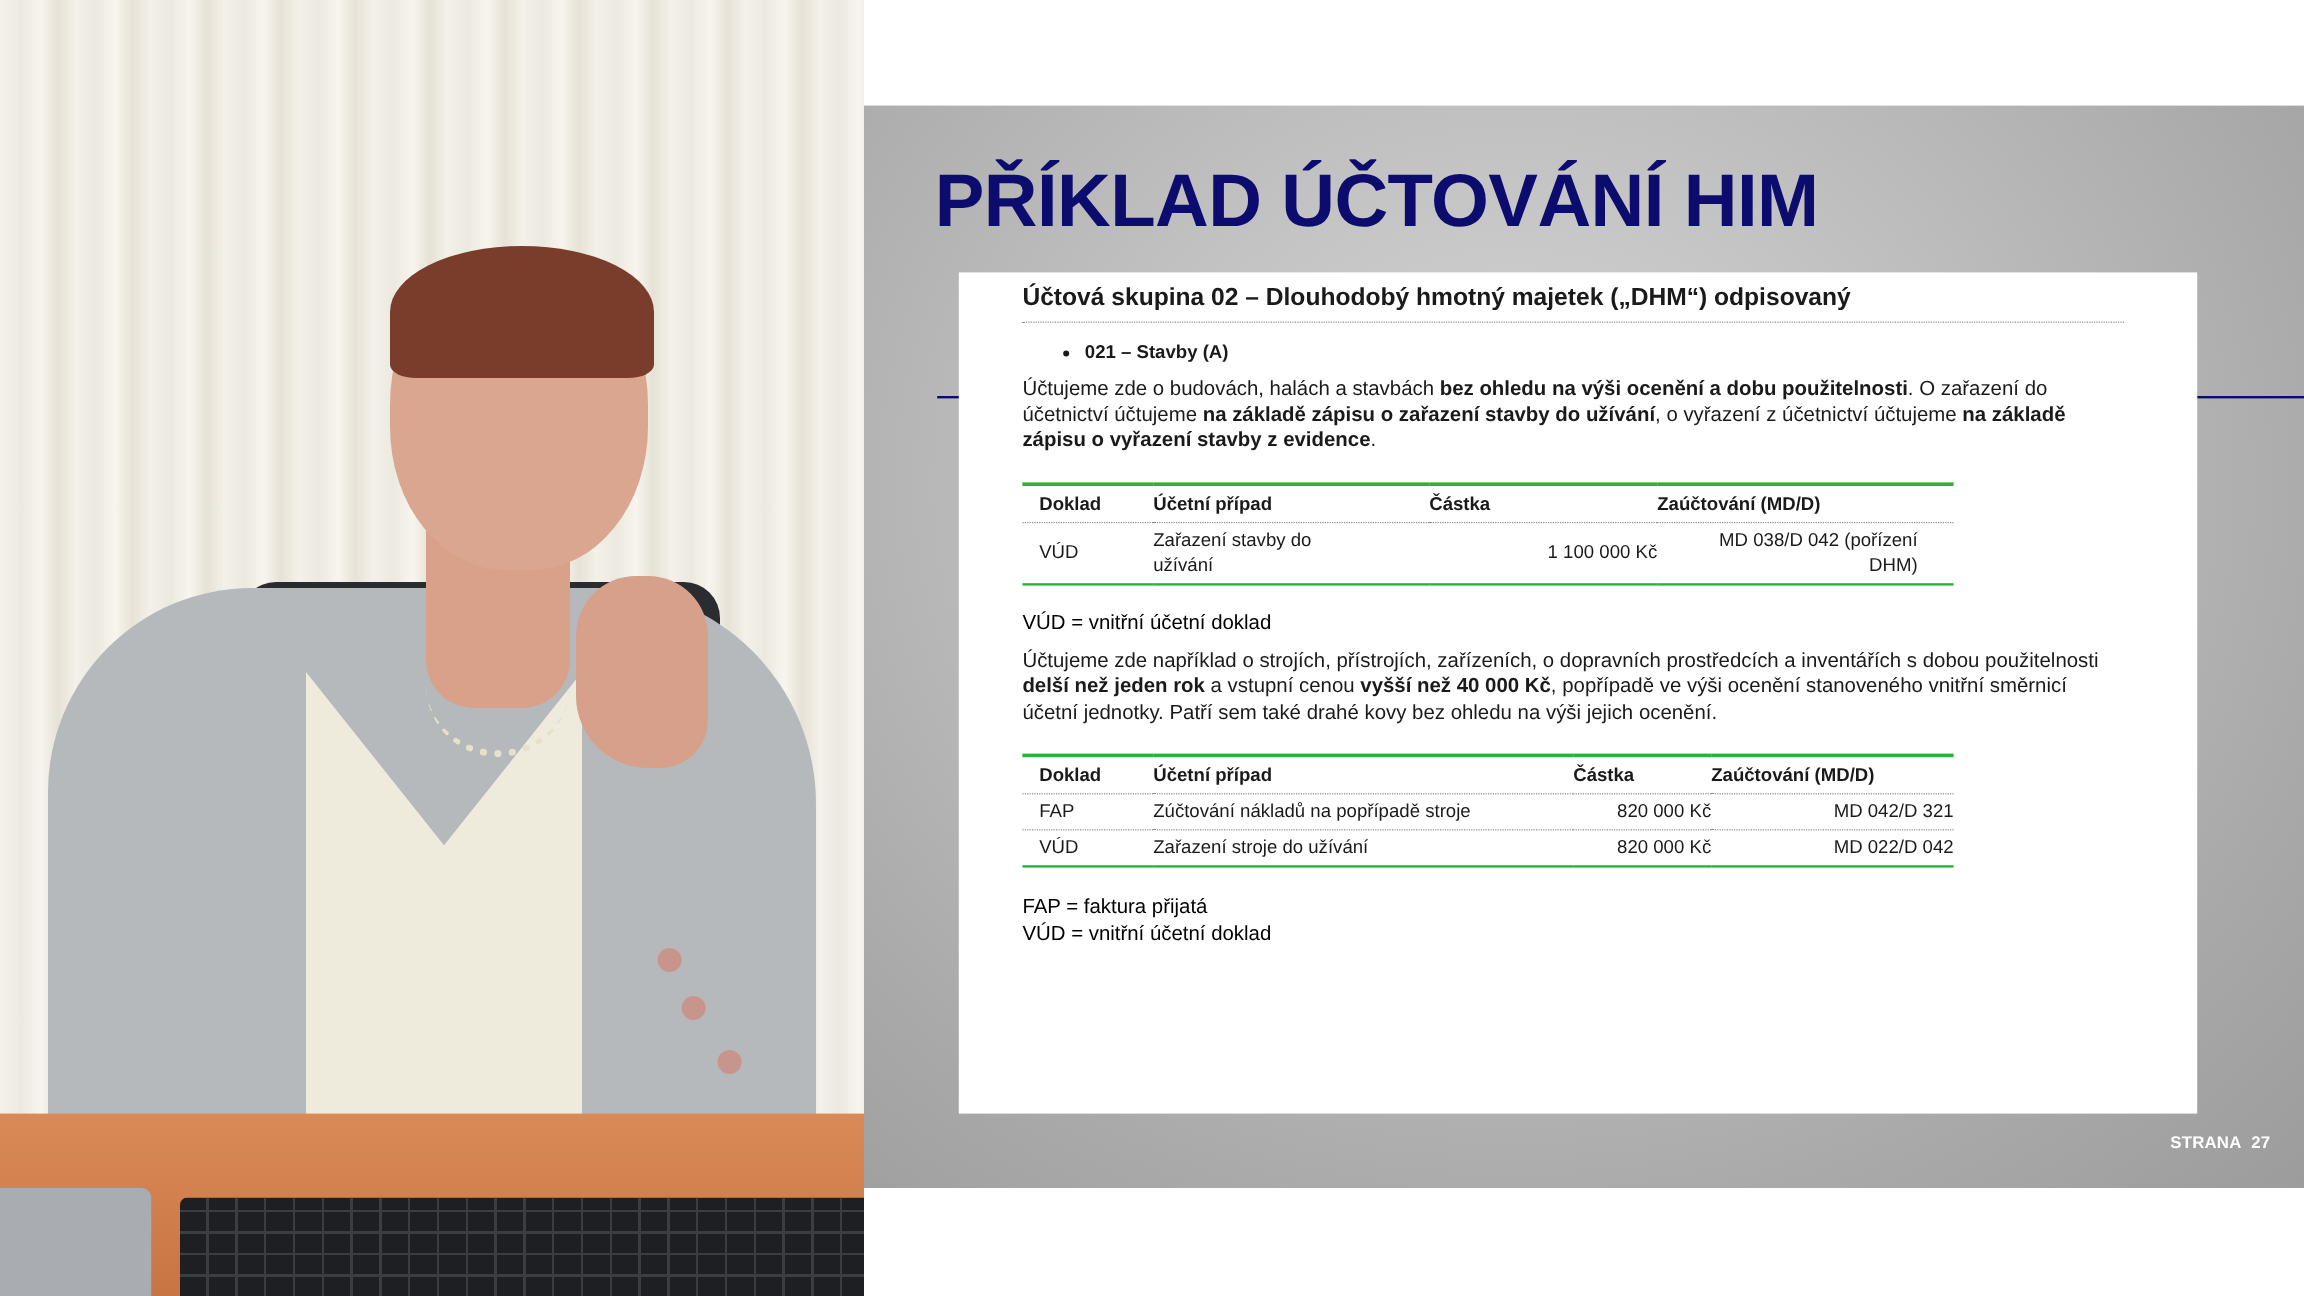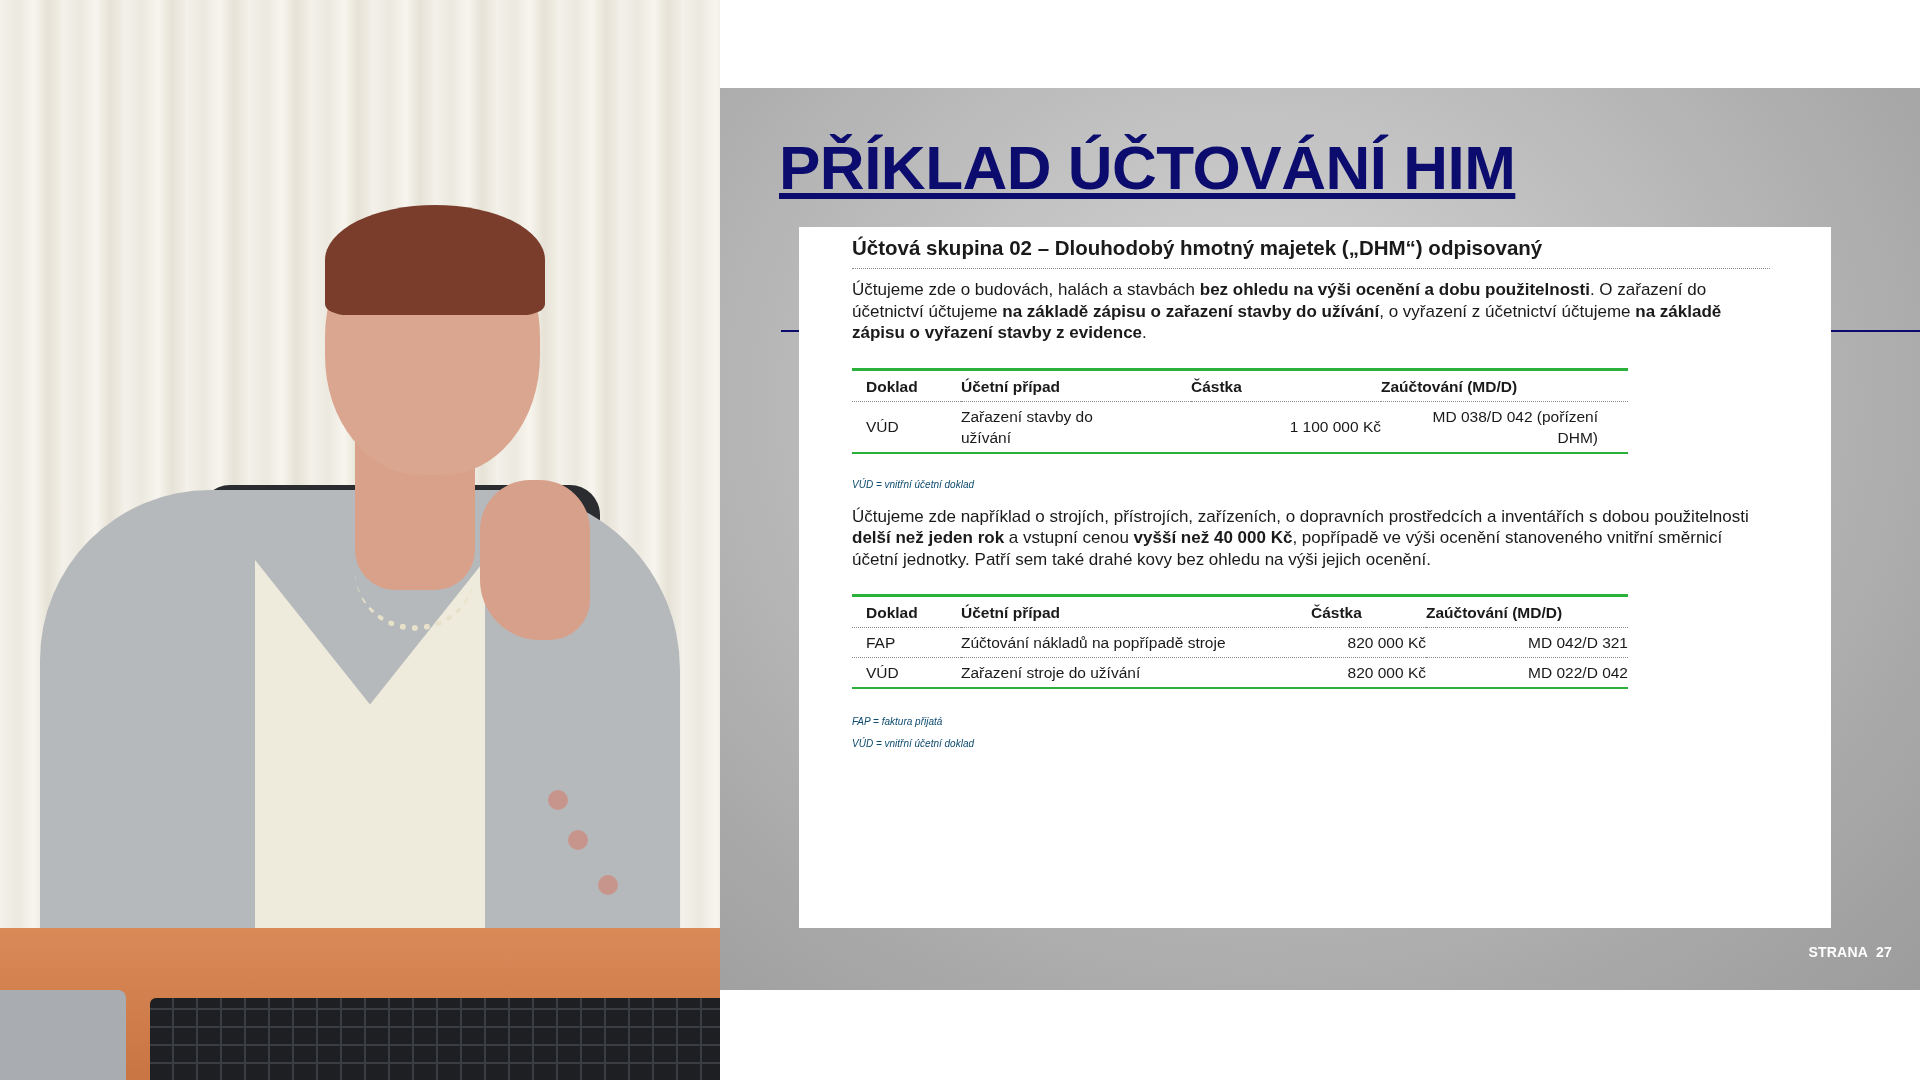--- a/index.html
+++ b/index.html
@@ -18,21 +18,21 @@
   .video .neck { position:absolute; left:355px; top:400px; width:120px; height:190px; background:#d9a18a; border-radius:40px; }
   .video .head { position:absolute; left:325px; top:210px; width:215px; height:265px; background:#dba690; border-radius:48% 48% 45% 45%; }
   .video .hair { position:absolute; left:325px; top:205px; width:220px; height:110px; background:#7a3d2c; border-radius:50% 50% 10% 10%; }
   .video .hand { position:absolute; left:480px; top:480px; width:110px; height:160px; background:#d7a08a; border-radius:50px 50px 40px 60px; }
   .video .necklace { position:absolute; left:355px; top:565px; width:120px; height:60px; border-bottom:6px dotted #e7e1c9; border-radius:0 0 60px 60px; }
   .video .btn { position:absolute; width:20px; height:20px; background:#c8958c; border-radius:50%; }
 
   
   .slide { position:absolute; left:720px; top:88px; width:1200px; height:902px;
     background: radial-gradient(ellipse at 45% 35%, #d6d6d6 0%, #c2c2c2 35%, #a9a9a9 75%, #9c9c9c 100%); }
-  .slide-title { position:absolute; left:59px; top:44px; margin:0; font-family:"Liberation Sans", sans-serif; font-weight:bold; font-size:62px; color:#0c0c6e; letter-spacing:-0.5px; white-space:nowrap;text-decoration:underline; }
+  .slide-title { position:absolute; left:59px; top:44px; margin:0; font-family:"Liberation Sans", sans-serif; font-weight:bold; font-size:62px; color:#0c0c6e; letter-spacing:-0.5px; white-space:nowrap; }
   .rule { position:absolute; top:242px; height:2px; background:#0c0c6e; }
   .rule.left { left:61px; width:20px; }
   .rule.right { left:1111px; width:89px; }
   .page-num { position:absolute; right:28px; bottom:30px; color:#ffffff; font-size:14px; font-weight:bold; letter-spacing:0.2px; }
   .page-num span { margin-left:8px;margin-top:28px; }
 
   
   .card { position:absolute; left:79px; top:139px; width:1032px; height:701px; background:#ffffff; color:#1a1a1a; }
   .card-inner { position:absolute; left:53px; top:0; width:918px; }
   .section-title { font-size:20.5px; font-weight:bold; margin:0; padding-top:9px; height:32px; border-bottom:1px dotted #8a8a8a; white-space:nowrap; }
@@ -42,21 +42,21 @@
   .para b { font-weight:bold; }
 
   table.acct { border-collapse:collapse; margin-top:24px; font-size:15.5px; width:776px; }
   table.acct thead tr { border-top:3px solid #2ab13a; }
   table.acct th { font-weight:bold; padding:7px 0 5px 0; border-bottom:1px dotted #8a8a8a; text-align:left; }
   table.acct td { padding:4px 0; vertical-align:middle; line-height:21px; }
   table.acct tbody tr { border-bottom:1px dotted #8a8a8a; }
   table.acct tbody tr:last-child { border-bottom:2px solid #2ab13a; }
   .c-doc { padding-left:14px !important; width:95px; }
   .c-center { text-align:right; }
-  .note { font-style:italic; font-size:10px; line-height:22px; margin-top:22px; color:#0c4a6e; }
+  .note { font-size:17px; line-height:22px; margin-top:22px; color:#000000; }
   .note div { height:22px; }
 </style>
 </head>
 <body>
 
 <div class="video">
   <div class="chair"></div>
   <div class="jacket"></div>
   <div class="shirt"></div>
   <div class="neck"></div>
@@ -74,20 +74,24 @@
 
 <div class="slide">
   <h1 class="slide-title">PŘÍKLAD ÚČTOVÁNÍ HIM</h1>
   <div class="rule left"></div>
   <div class="rule right"></div>
 
   <div class="card">
     <div class="card-inner">
       <h2 class="section-title">Účtová skupina 02 – Dlouhodobý hmotný majetek („DHM“) odpisovaný</h2>
 
+      <div class="bullet">
+        <span class="dot"></span>
+        <span>021 – Stavby (A)</span>
+      </div>
       <p class="para"><span>Účtujeme zde o budovách, halách a stavbách </span><b>bez ohledu na výši ocenění a dobu použitelnosti</b><span>. O zařazení do účetnictví účtujeme </span><b>na základě zápisu o zařazení stavby do užívání</b><span>, o vyřazení z účetnictví účtujeme </span><b>na základě zápisu o vyřazení stavby z evidence</b><span>.</span></p>
 
       <table class="acct">
         <thead>
           <tr>
             <th class="c-doc">Doklad</th>
             <th style="width:230px">Účetní případ</th>
             <th class="c-center" style="width:190px">Částka</th>
             <th class="c-center">Zaúčtování (MD/D)</th>
           </tr>

